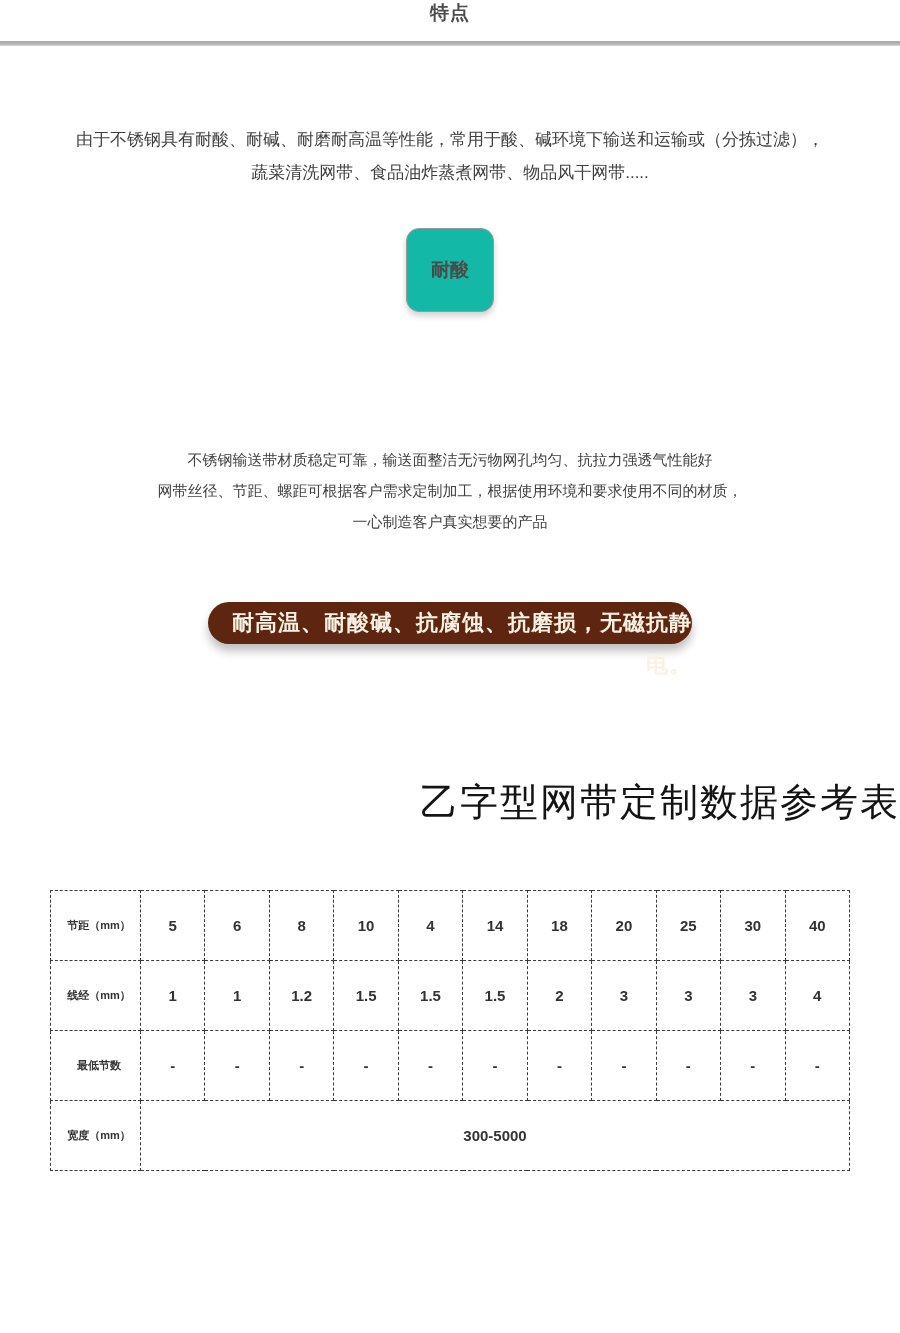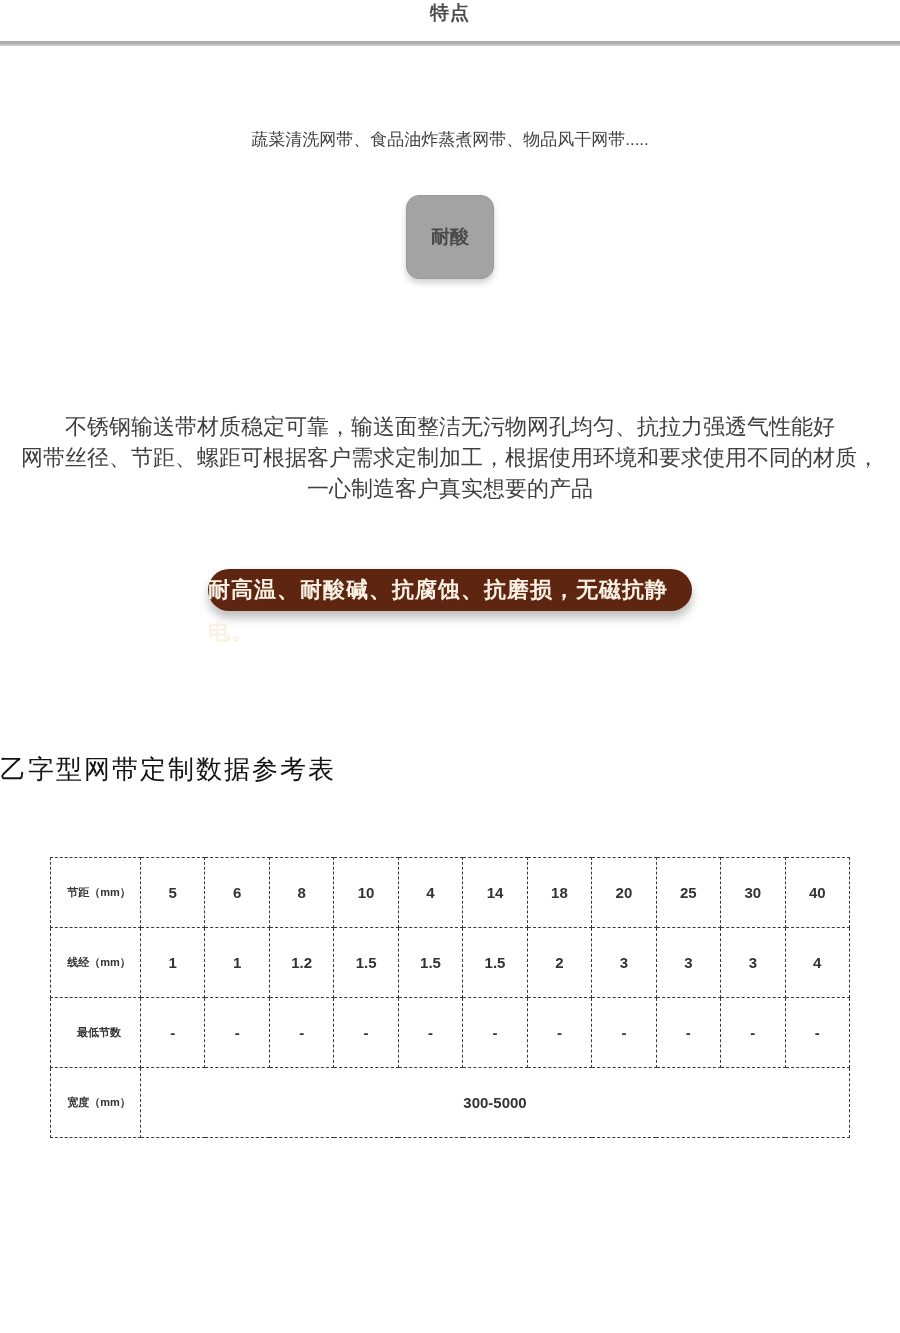--- a/index.html
+++ b/index.html
@@ -35,53 +35,53 @@
   .badges-row {
     margin-top: 39px;
     display: flex;
     justify-content: center;
     gap: 74px;
   }
   .feature-badge {
     width: 88px; height: 84px;
     border: 1px solid #9a9a9a;
     border-radius: 13px;
-    background: #a3a3a3;
+    background: #14b8a6;
     box-shadow: 0 4px 6px rgba(0,0,0,0.18);
     display: flex;
     align-items: center;
     justify-content: center;
     font-size: 19px;
     font-weight: 700;
     color: #4a4a4a;
   }
   .description-paragraph {
     margin-top: 132px;
     text-align: center;
-    font-size: 22px;
+    font-size: 15px;
     line-height: 31px;
     color: #3f3f3f;
   }
   .slogan-banner {
     margin: 65px auto 0 auto;
     width: 484px; height: 42px;
     background: #5e2610;
     border-radius: 21px;
     box-shadow: 0 7px 10px rgba(0,0,0,0.25);
     color: #f9f1e3;
     font-size: 22px;
     font-weight: 700;
     line-height: 42px;
-    text-align: left;
+    text-align: right;
     letter-spacing: 1px;
   }
   .table-title {
     margin-top: 138px;
-    text-align: left;
-    font-size: 26px;
+    text-align: right;
+    font-size: 38px;
     font-weight: 400;
     color: #141414;
     line-height: 40px;
     letter-spacing: 2px;
   }
   .spec-table {
     margin: 68px auto 0 auto;
     width: 800px;
     border-collapse: collapse;
     table-layout: fixed;
@@ -106,20 +106,21 @@
 </style>
 </head>
 <body>
 
 <div class="feature-header">
   <div class="title">特点</div>
 </div>
 <div class="divider-bar"></div>
 
 <div class="intro-paragraph">
+  <div>由于不锈钢具有耐酸、耐碱、耐磨耐高温等性能，常用于酸、碱环境下输送和运输或（分拣过滤），</div>
   <div>蔬菜清洗网带、食品油炸蒸煮网带、物品风干网带.....</div>
 </div>
 
 <div class="badges-row">
   <div class="feature-badge">耐酸</div>
 </div>
 
 <div class="description-paragraph">
   <div>不锈钢输送带材质稳定可靠，输送面整洁无污物网孔均匀、抗拉力强透气性能好</div>
   <div>网带丝径、节距、螺距可根据客户需求定制加工，根据使用环境和要求使用不同的材质，</div>

